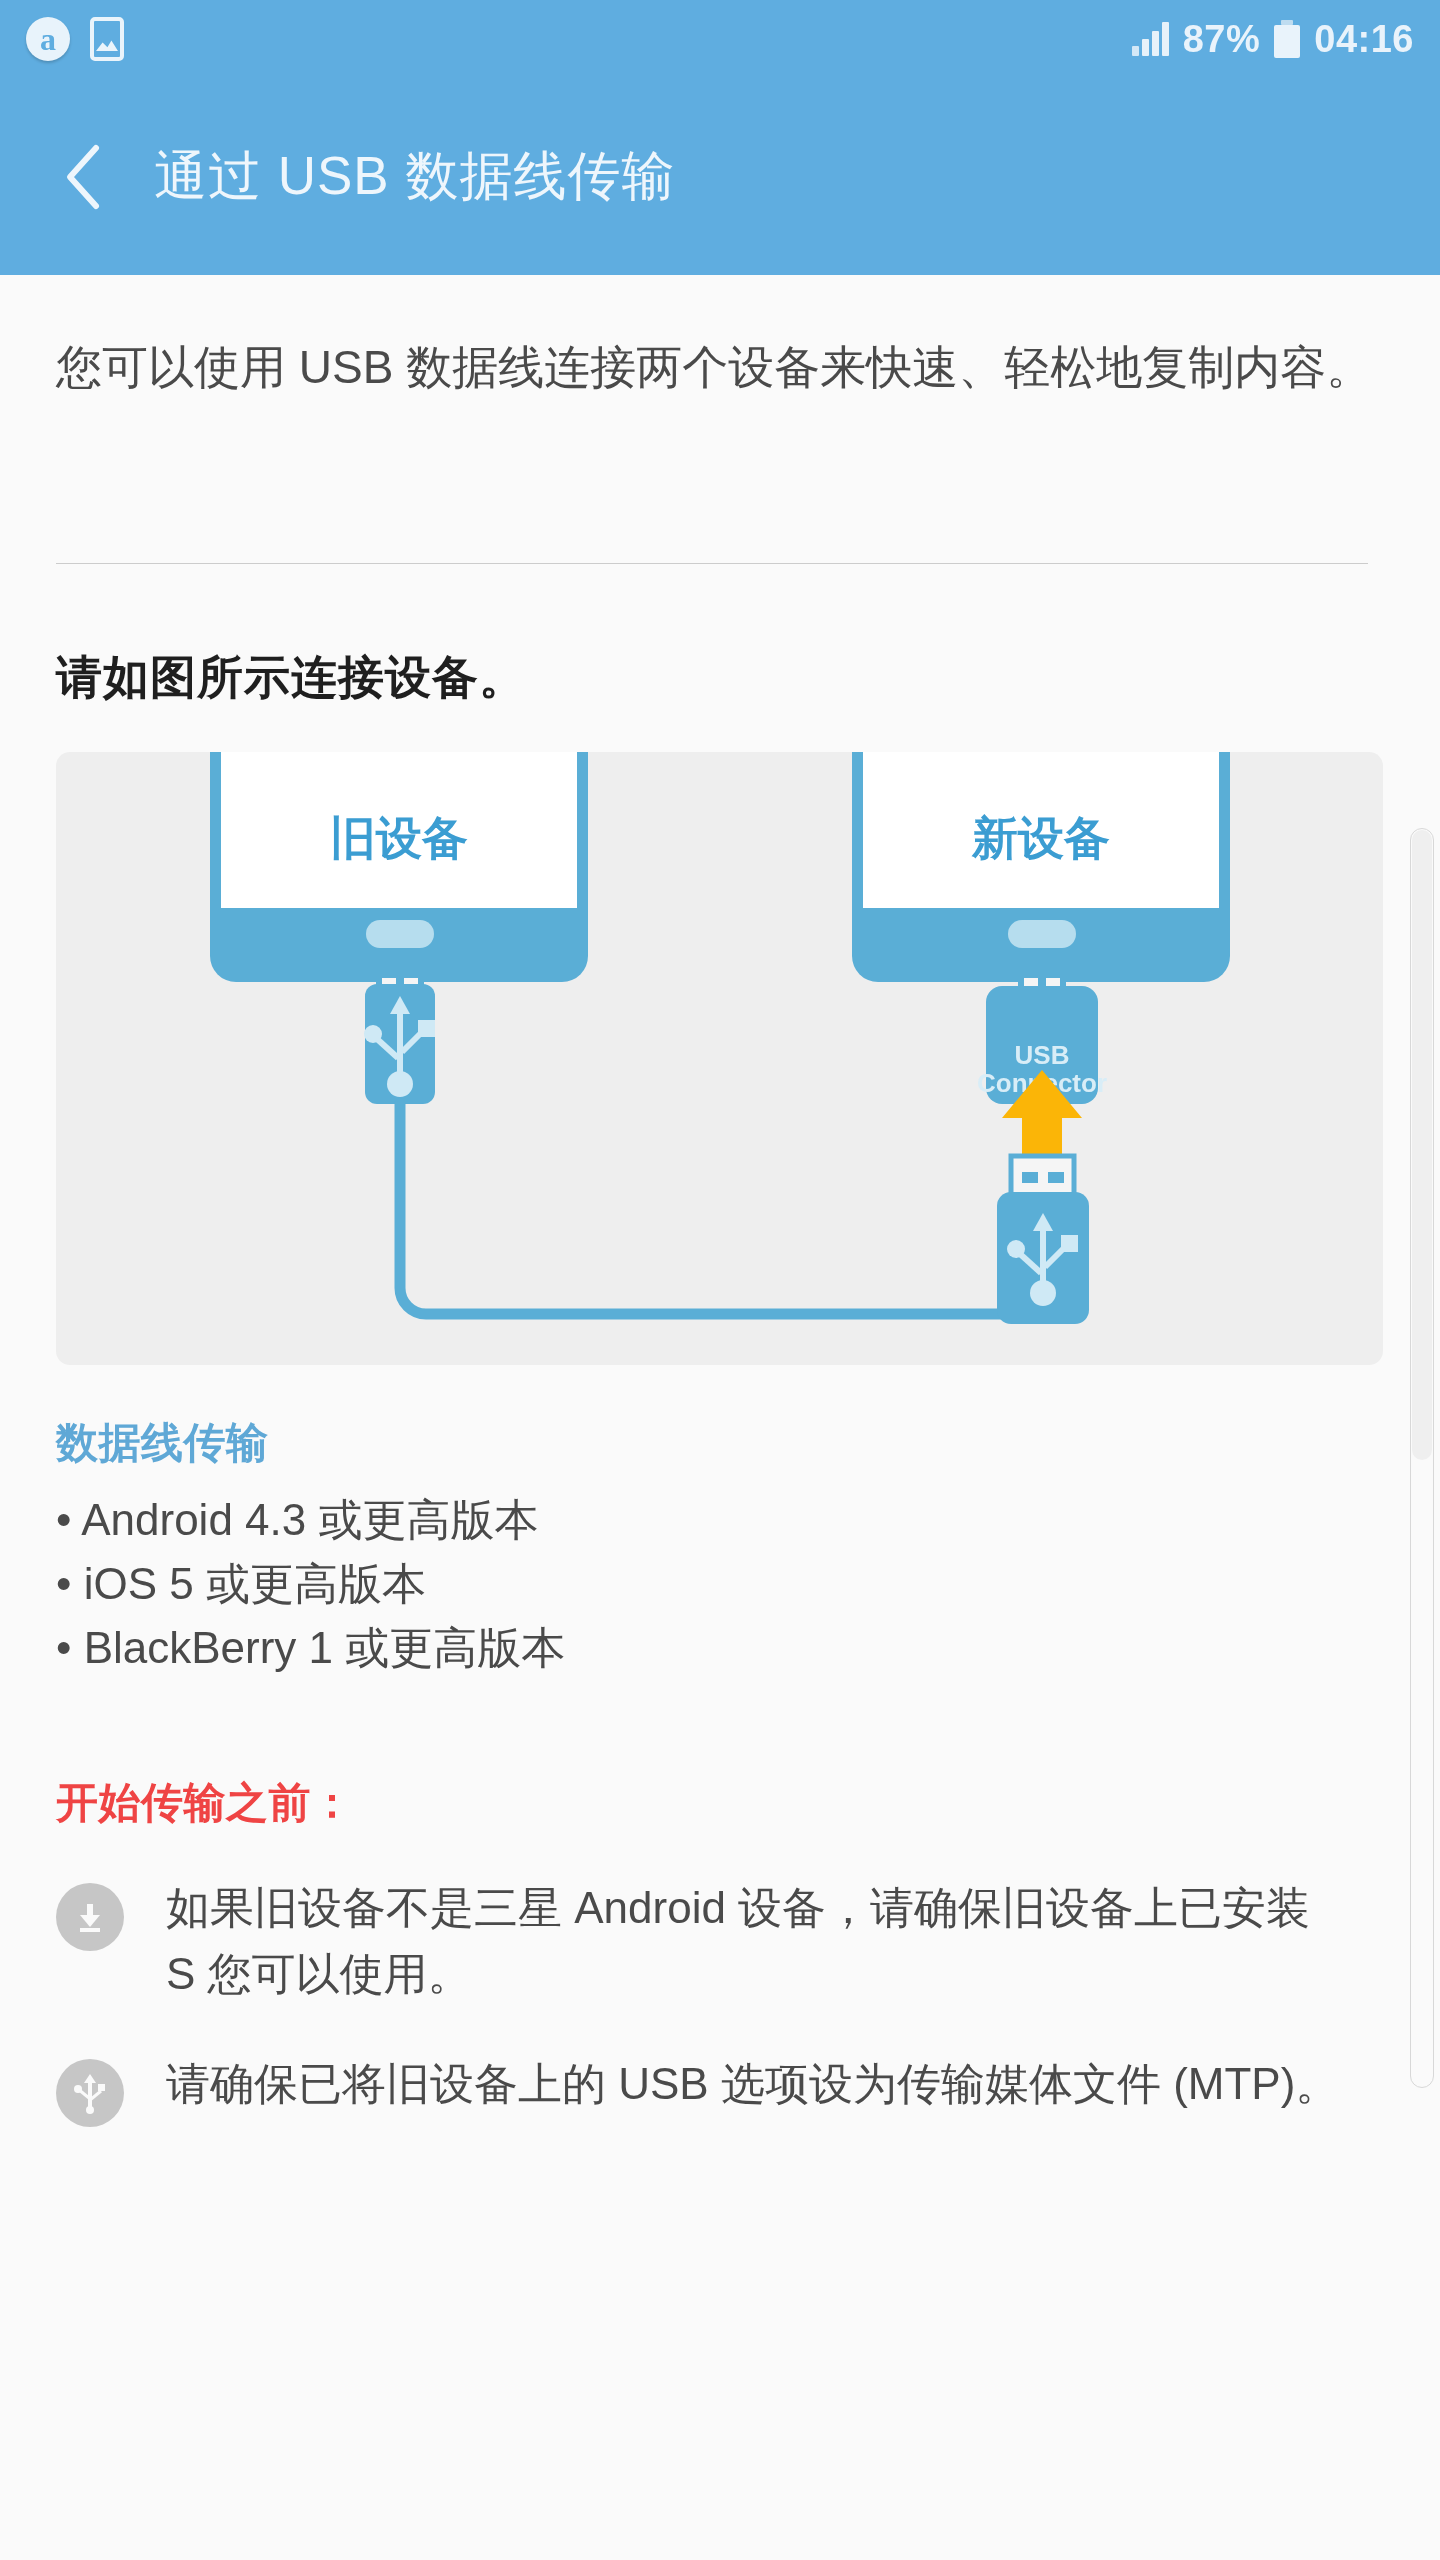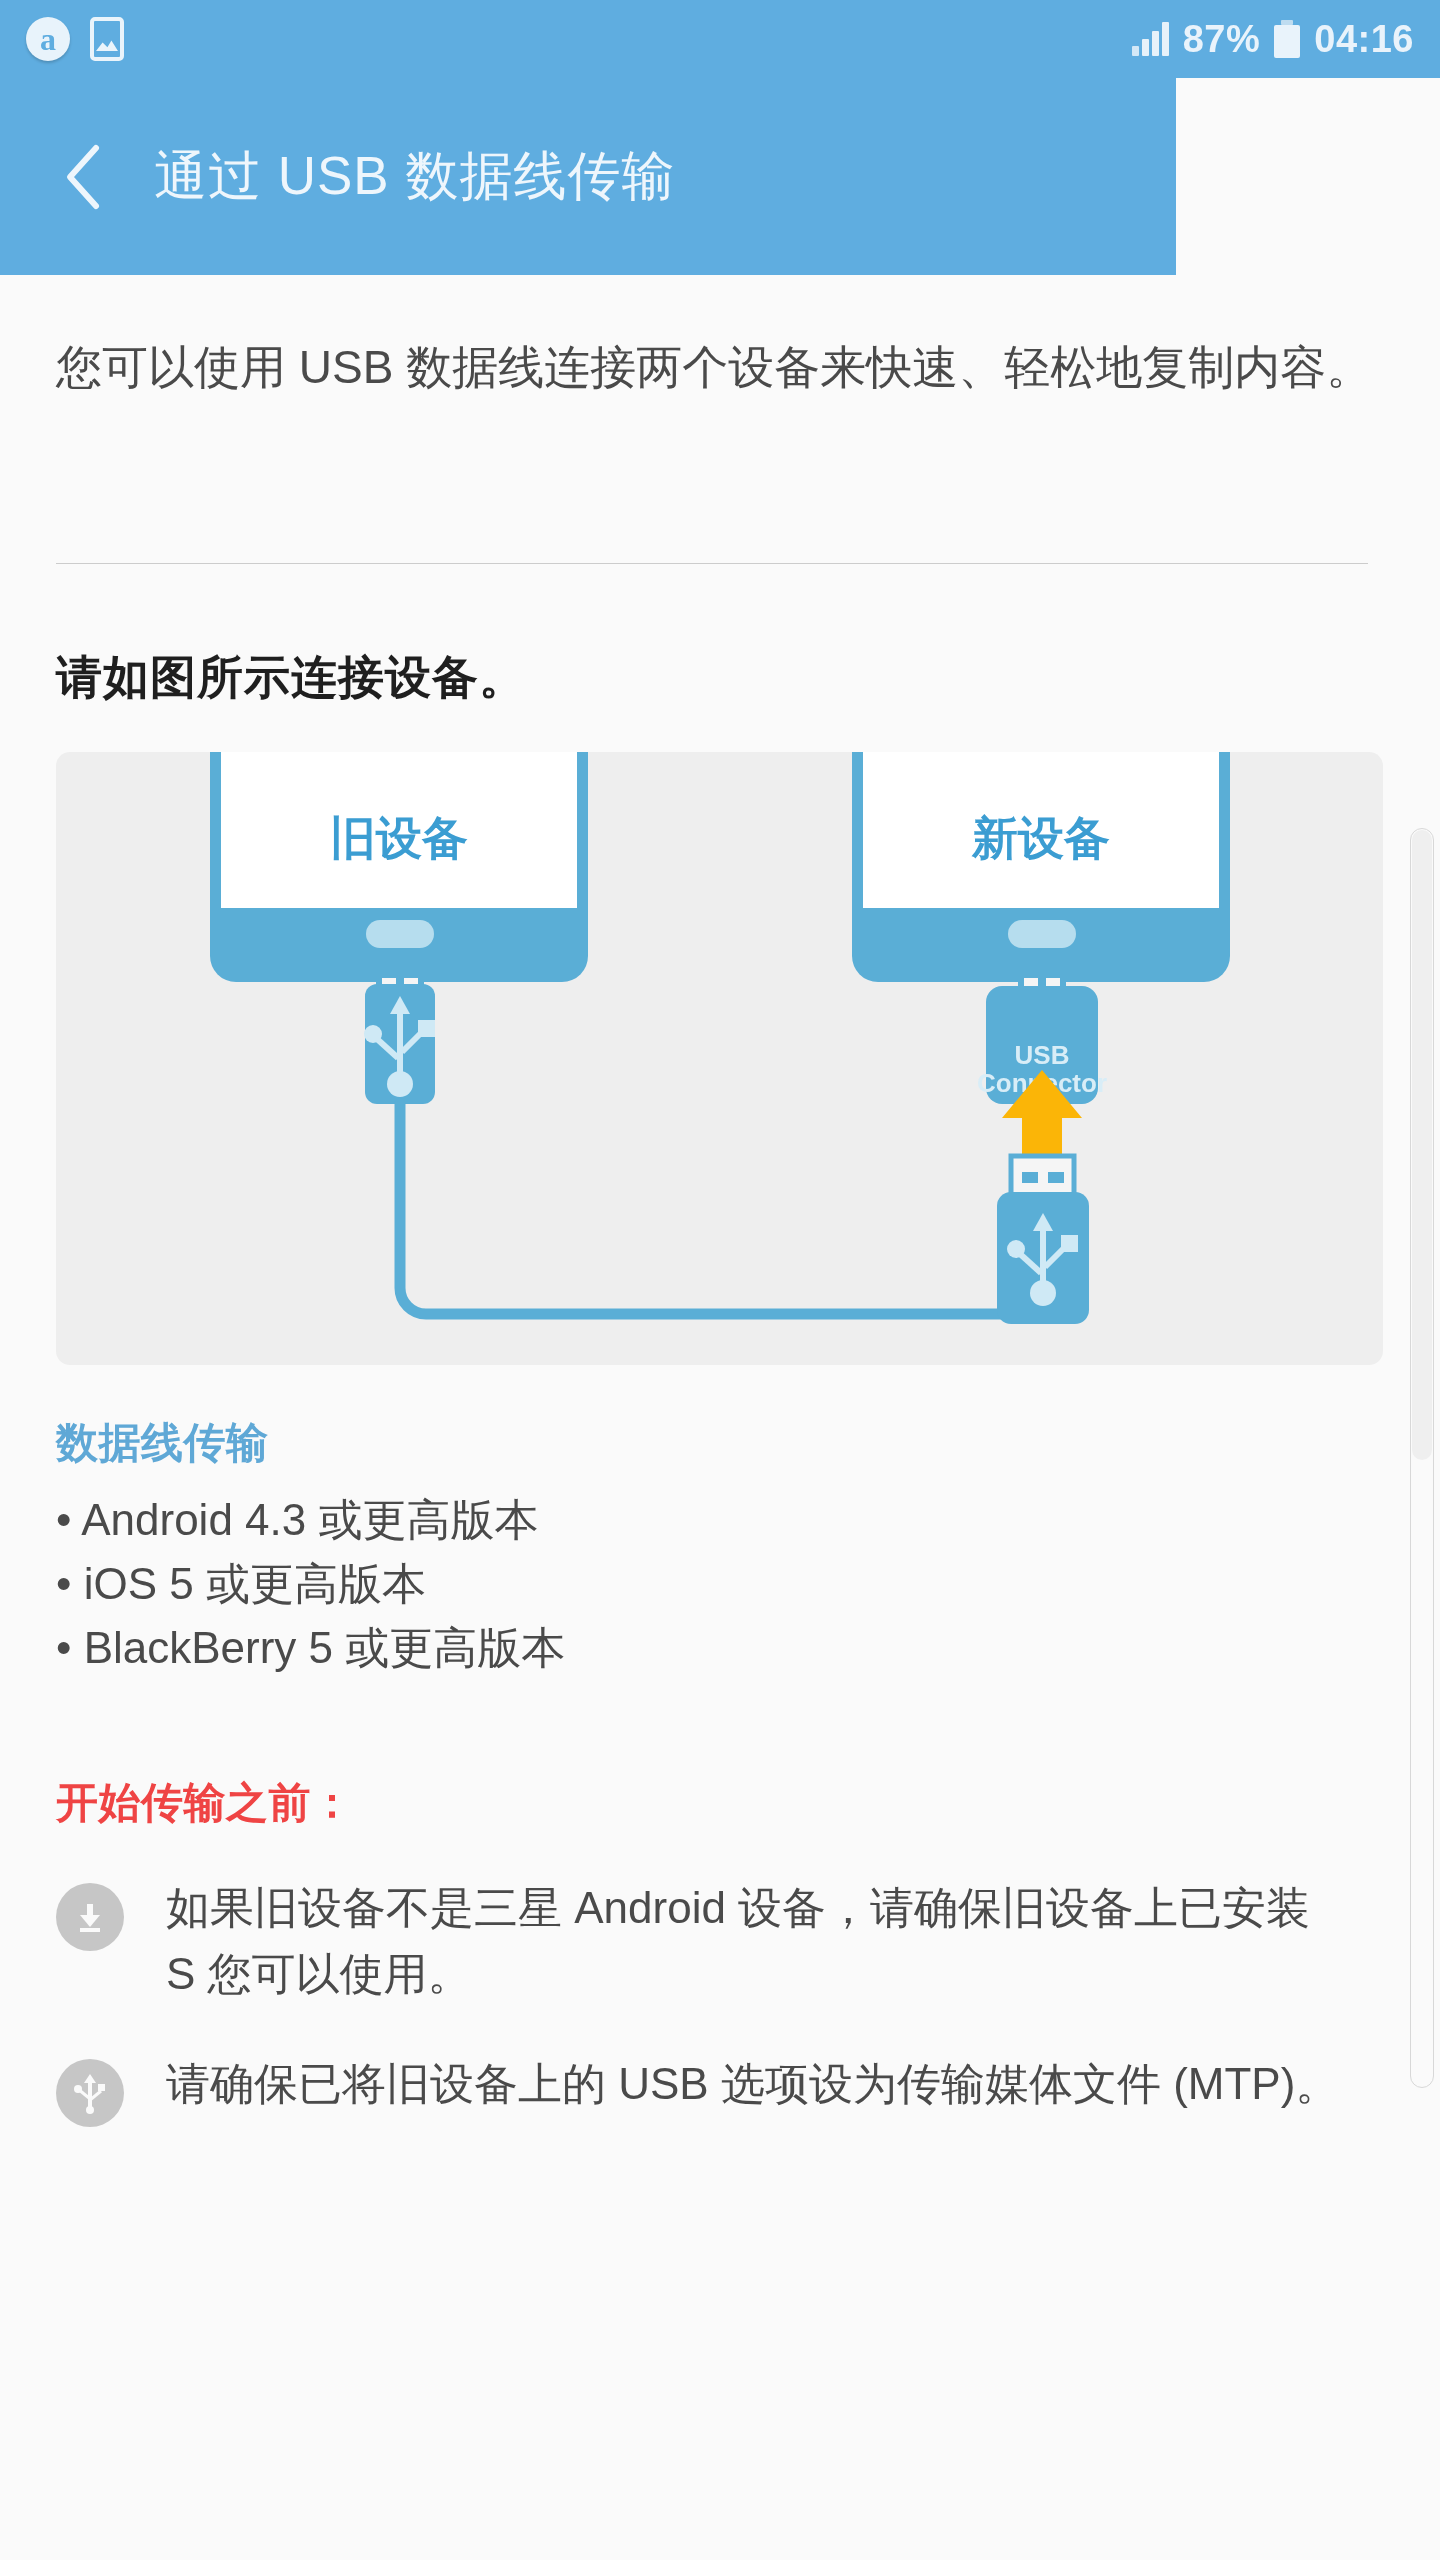--- a/index.html
+++ b/index.html
@@ -46,21 +46,21 @@
   .sb-signal i:nth-child(3) { height: 25px; }
   .sb-signal i:nth-child(4) { height: 34px; }
   .sb-text { color: #e9f3fb; font-size: 38px; letter-spacing: .5px; }
   .sb-battery { position: relative; width: 26px; height: 38px; }
   .sb-battery .cap { position: absolute; top: 0; left: 7px; width: 12px; height: 5px; background: #bfdcf0; border-radius: 1px; }
   .sb-battery .body { position: absolute; top: 5px; left: 0; width: 26px; height: 33px; background: #e9f3fb; border-radius: 2px; }
 
   
   .appbar {
     position: absolute; top: 78px; left: 0;
-    width: 1176px; height: 197px;
+    width: 1440px; height: 197px;
     background: #5fade0;
     display: flex; align-items: center;
     padding-left: 52px;
   }
   .back-btn {
     width: 62px; height: 62px;
     display: flex; align-items: center; justify-content: center;
     cursor: pointer;
   }
   .back-btn svg { display: block; }
@@ -230,21 +230,21 @@
 
         <text x="343" y="102" text-anchor="middle" font-family="Liberation Sans, sans-serif" font-size="46" font-weight="bold" fill="#3b9dd2">旧设备</text>
         <text x="985" y="102" text-anchor="middle" font-family="Liberation Sans, sans-serif" font-size="46" font-weight="bold" fill="#3b9dd2">新设备</text>
       </svg>
     </div>
 
     <div class="sub-heading-1">数据线传输</div>
     <div class="bullets">
       <div class="bullet">• Android 4.3 或更高版本</div>
       <div class="bullet">• iOS 5 或更高版本</div>
-      <div class="bullet">• BlackBerry 5 或更高版本</div>
+      <div class="bullet">• BlackBerry 1 或更高版本</div>
     </div>
 
     <div class="sub-heading-2">开始传输之前：</div>
     <div class="notes">
 
       <div class="note">
         <div class="note-icon">
           <svg width="38" height="38" viewBox="0 0 38 38">
             <rect x="16" y="6" width="6" height="17" fill="#fafafa"></rect>
             <path d="M19 29 L9 17 H29 Z" fill="#fafafa"></path>

